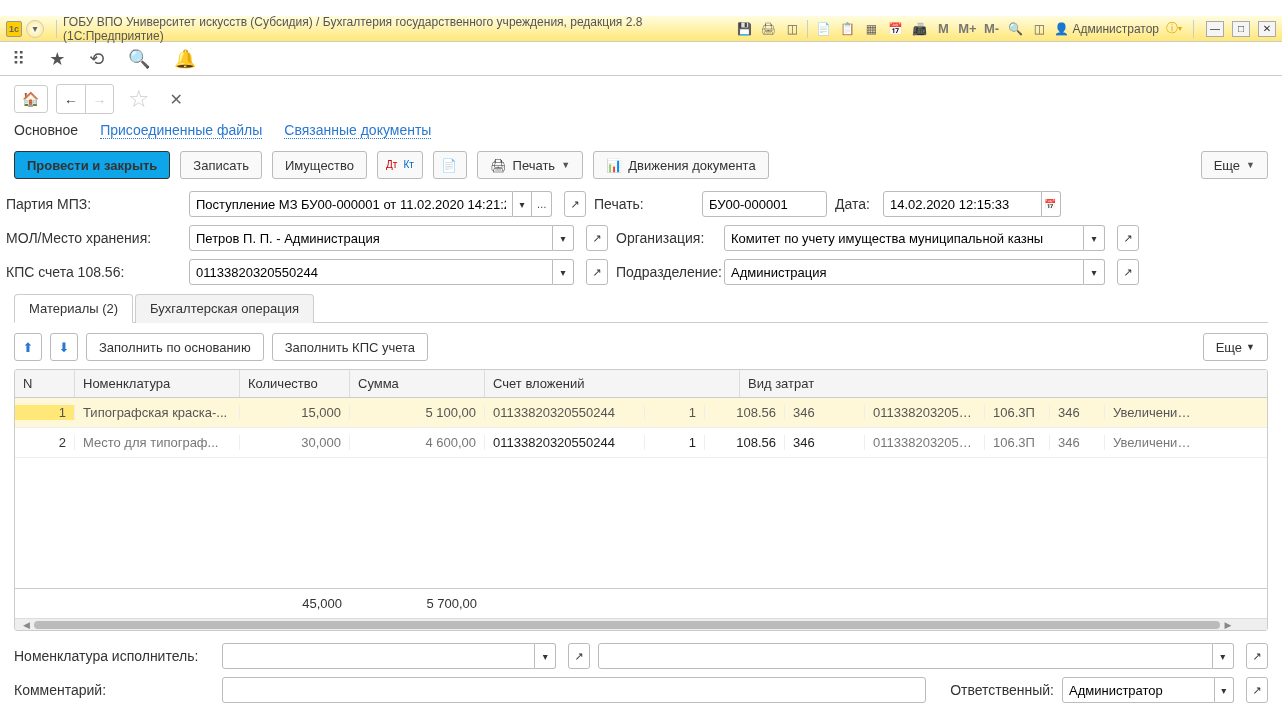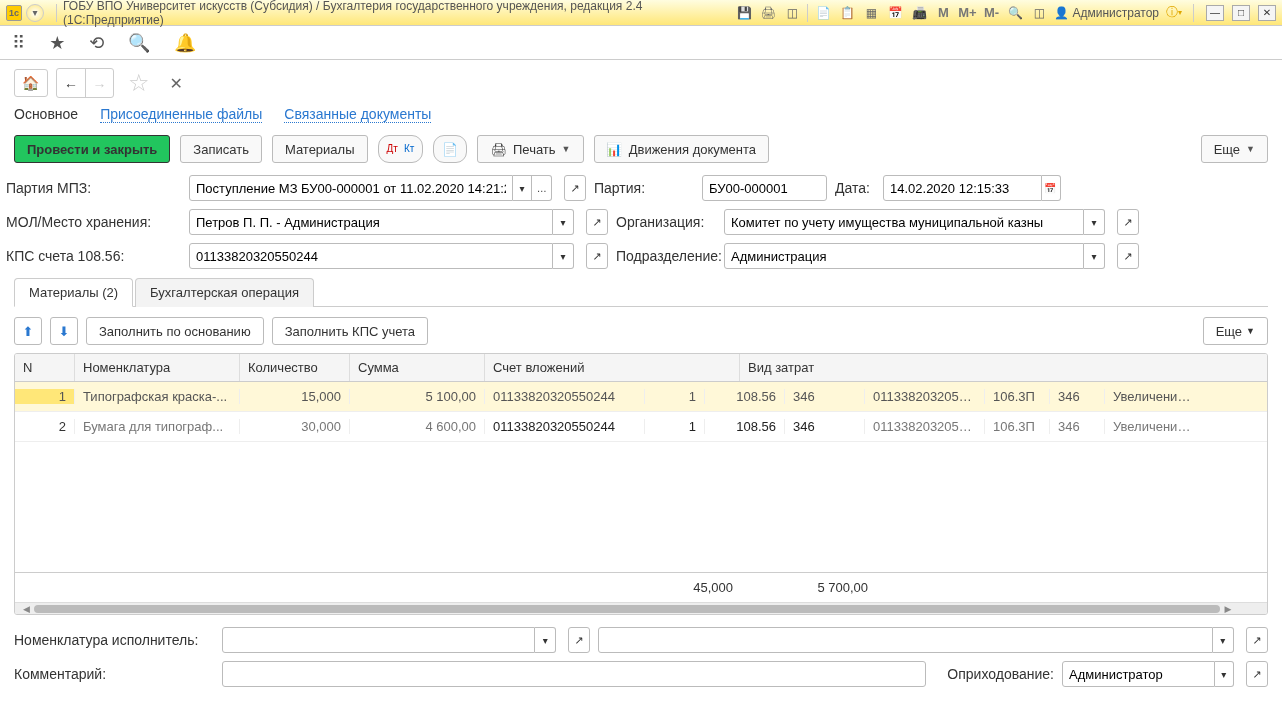--- a/index.html
+++ b/index.html
@@ -1,19 +1,19 @@
 <!DOCTYPE html>
 <html><head>
 <meta charset="utf-8">
 <style>
 * { box-sizing: border-box; margin: 0; padding: 0; }
 body { font-family: Arial, sans-serif; font-size: 13px; color: #333; background: #fff; user-select: none; }
 
 
-.titlebar { height: 26px; background: linear-gradient(#fffde0, #ffe778); border-bottom: 1px solid #ccc; display: flex; align-items: center; padding: 0 6px; font-size: 13px; }
+.titlebar { height: 26px; background: linear-gradient(#fffde0, #ffe778); border-bottom: 1px solid #ccc; display: flex; align-items: center; padding: 0 6px; font-size: 13px; margin-top: 16px; }
 .titlebar .app-icon { width: 16px; height: 16px; background: #ffcc00; border: 1px solid #999; border-radius: 2px; margin-right: 4px; display: flex; align-items: center; justify-content: center; font-size: 9px; font-weight: bold; color: #666; }
 .titlebar .nav-arrow { width: 18px; height: 18px; background: radial-gradient(#fff, #ffe778); border: 1px solid #ccc; border-radius: 50%; margin-right: 6px; display: flex; align-items: center; justify-content: center; font-size: 10px; color: #666; }
 .titlebar .title-text { flex: 1; color: #555; font-size: 12px; }
 .titlebar .tb-icons { display: flex; align-items: center; gap: 6px; }
 .titlebar .tb-icon { width: 18px; height: 18px; display: flex; align-items: center; justify-content: center; color: #666; font-size: 12px; cursor: pointer; }
 .titlebar .tb-m { font-weight: bold; font-size: 13px; color: #777; }
 .titlebar .user-badge { display: flex; align-items: center; gap: 3px; color: #555; font-size: 12px; }
 .titlebar .win-btn { width: 18px; height: 16px; border: 1px solid #aaa; background: #f5f5f5; margin-left: 2px; display: flex; align-items: center; justify-content: center; font-size: 10px; }
 
 
@@ -31,22 +31,22 @@
 .page-header .close-x { font-size: 16px; color: #666; cursor: pointer; padding: 0 6px; }
 
 
 .subnav { padding: 8px 14px 12px 14px; display: flex; gap: 22px; font-size: 14px; }
 .subnav .sn-item { color: #2a78d0; border-bottom: 1px dotted #2a78d0; cursor: pointer; }
 .subnav .sn-item.active { color: #333; border-bottom: none; }
 
 
 .toolbar { padding: 0 14px 12px 14px; display: flex; align-items: center; gap: 10px; }
 .btn { height: 28px; border: 1px solid #bbb; border-radius: 3px; background: #f9f9f9; padding: 0 12px; display: flex; align-items: center; gap: 6px; font-size: 13px; cursor: pointer; }
-.btn-primary { background: #22c55e; border-color: #333; font-weight: bold; }
-.btn-icon-only { padding: 0 8px; border-radius: 11px; }
+.btn-primary { background: #0ea5e9; border-color: #333; font-weight: bold; }
+.btn-icon-only { padding: 0 8px; }
 .toolbar .spacer { flex: 1; }
 .btn .caret { font-size: 9px; color: #555; }
 
 
 .form { padding: 0 6px; }
 .form-row { display: flex; align-items: center; margin-bottom: 8px; gap: 8px; }
 .form-row label { width: 175px; font-size: 14px; color: #333; flex-shrink: 0; }
 .form-row label.lbl-short { width: 100px; }
 .form-row label.lbl-tight { width: 50px; text-align: left; }
 .input-group { display: flex; align-items: stretch; }
@@ -76,21 +76,21 @@
 .gh { padding: 6px 8px; border-right: 1px solid #ddd; font-size: 13px; }
 .grid-body { }
 .grid-row { display: flex; border-bottom: 1px solid #eee; height: 30px; align-items: center; }
 .grid-row.selected { background: #fff8d8; }
 .gc { padding: 0 8px; border-right: 1px solid #eee; font-size: 13px; color: #777; overflow: hidden; white-space: nowrap; text-overflow: ellipsis; }
 .grid-row.selected .gc { color: #555; }
 .gc.r { text-align: right; }
 .gc.dark { color: #222; }
 .gc.num { background: #ffe778; color: #333; text-align: right; }
 .grid-row:not(.selected) .gc.num-plain { text-align: right; color: #333; }
-.grid-totals { display: flex; border-top: 1px solid #ccc; background: #fff; height: 30px; align-items: center; justify-content: center; }
+.grid-totals { display: flex; border-top: 1px solid #ccc; background: #fff; height: 30px; align-items: center; }
 .gt { padding: 0 8px; font-size: 13px; color: #333; text-align: right; }
 .grid-scroll { height: 12px; background: #eee; border-top: 1px solid #ddd; display: flex; align-items: center; padding: 0 8px; }
 .scroll-thumb { height: 8px; background: #bbb; border-radius: 4px; width: 96%; }
 
 
 .c-n { width: 60px; }
 .c-nom { width: 165px; }
 .c-qty { width: 110px; text-align: right; }
 .c-sum { width: 135px; text-align: right; }
 .c-acc { width: 390px; }
@@ -112,21 +112,21 @@
 .footer .form-row label.lbl-comment { width: 110px; }
 .footer .form-row label.lbl-resp { width: 120px; text-align: right; }
 </style>
 </head>
 <body>
 
 <div class="titlebar">
   <div class="app-icon">1c</div>
   <div class="nav-arrow">▾</div>
   <div style="width:1px;height:18px;background:#ccc;margin:0 6px;"></div>
-  <div class="title-text">ГОБУ ВПО Университет искусств (Субсидия) / Бухгалтерия государственного учреждения, редакция 2.4  (1С:Предприятие)</div>
+  <div class="title-text">ГОБУ ВПО Университет искусств (Субсидия) / Бухгалтерия государственного учреждения, редакция 2.8  (1С:Предприятие)</div>
   <div class="tb-icons">
     <div class="tb-icon">💾</div>
     <div class="tb-icon">🖨</div>
     <div class="tb-icon">◫</div>
     <div style="width:1px;height:18px;background:#ccc;"></div>
     <div class="tb-icon">📄</div>
     <div class="tb-icon">📋</div>
     <div class="tb-icon">▦</div>
     <div class="tb-icon">📅</div>
     <div class="tb-icon">📠</div>
@@ -167,21 +167,21 @@
 
 <div class="subnav">
   <div class="sn-item active">Основное</div>
   <div class="sn-item">Присоединенные файлы</div>
   <div class="sn-item">Связанные документы</div>
 </div>
 
 <div class="toolbar">
   <div class="btn btn-primary">Провести и закрыть</div>
   <div class="btn">Записать</div>
-  <div class="btn">Материалы</div>
+  <div class="btn">Имущество</div>
   <div class="btn btn-icon-only">
       <span style="color:#c00;font-size:10px;line-height:1;">Дт</span>
       <span style="color:#06c;font-size:10px;line-height:1;">Кт</span>
     </div>
   <div class="btn btn-icon-only">📄</div>
   <div class="btn">
     <span>🖨</span>
     <span>Печать</span>
     <span class="caret">▼</span>
   </div>
@@ -198,21 +198,21 @@
 
 <div class="form">
   <div class="form-row">
     <label>Партия МПЗ:</label>
     <div class="input-group" style="width:363px;">
       <input value="Поступление МЗ БУ00-000001 от 11.02.2020 14:21:27" style="">
       <div class="ig-btn">▾</div>
       <div class="ig-btn">…</div>
     </div>
     <div class="ext-btn">↗</div>
-    <label class="lbl-short">Партия:</label>
+    <label class="lbl-short">Печать:</label>
     <div class="input-group" style="width:125px;">
       <input class="single" value="БУ00-000001" style="">
     </div>
     <label class="lbl-tight" style="width:40px;">Дата:</label>
     <div class="input-group" style="width:178px;">
       <input value="14.02.2020 12:15:33" style="">
       <div class="ig-btn">📅</div>
     </div>
   </div>
   <div class="form-row">
@@ -284,21 +284,21 @@
         <div class="gc c-acc2 dark r">1</div>
         <div class="gc c-acc3 dark r">108.56</div>
         <div class="gc c-acc4 dark">346</div>
         <div class="gc c-inv1">0113382032055...</div>
         <div class="gc c-inv2">106.3П</div>
         <div class="gc c-inv3">346</div>
         <div class="gc c-cost" style="border-right:none;">Увеличение с</div>
       </div>
       <div class="grid-row">
         <div class="gc c-n num-plain" style="text-align:right;">2</div>
-        <div class="gc c-nom">Бумага для типограф...</div>
+        <div class="gc c-nom">Место для типограф...</div>
         <div class="gc c-qty r">30,000</div>
         <div class="gc c-sum r">4 600,00</div>
         <div class="gc c-acc1 dark">01133820320550244</div>
         <div class="gc c-acc2 dark r">1</div>
         <div class="gc c-acc3 dark r">108.56</div>
         <div class="gc c-acc4 dark">346</div>
         <div class="gc c-inv1">0113382032055...</div>
         <div class="gc c-inv2">106.3П</div>
         <div class="gc c-inv3">346</div>
         <div class="gc c-cost" style="border-right:none;">Увеличение с</div>
@@ -331,20 +331,20 @@
       <input style="">
       <div class="ig-btn">▾</div>
     </div>
     <div class="ext-btn">↗</div>
   </div>
   <div class="form-row">
     <label class="lbl-comment" style="width:200px;">Комментарий:</label>
     <div class="input-group" style="flex:1;">
       <input class="single" style="">
     </div>
-    <label class="lbl-resp" style="width:120px;">Оприходование:</label>
+    <label class="lbl-resp" style="width:120px;">Ответственный:</label>
     <div class="input-group" style="width:172px;">
       <input value="Администратор" style="">
       <div class="ig-btn">▾</div>
     </div>
     <div class="ext-btn">↗</div>
   </div>
 </div>
 
 </body></html>

